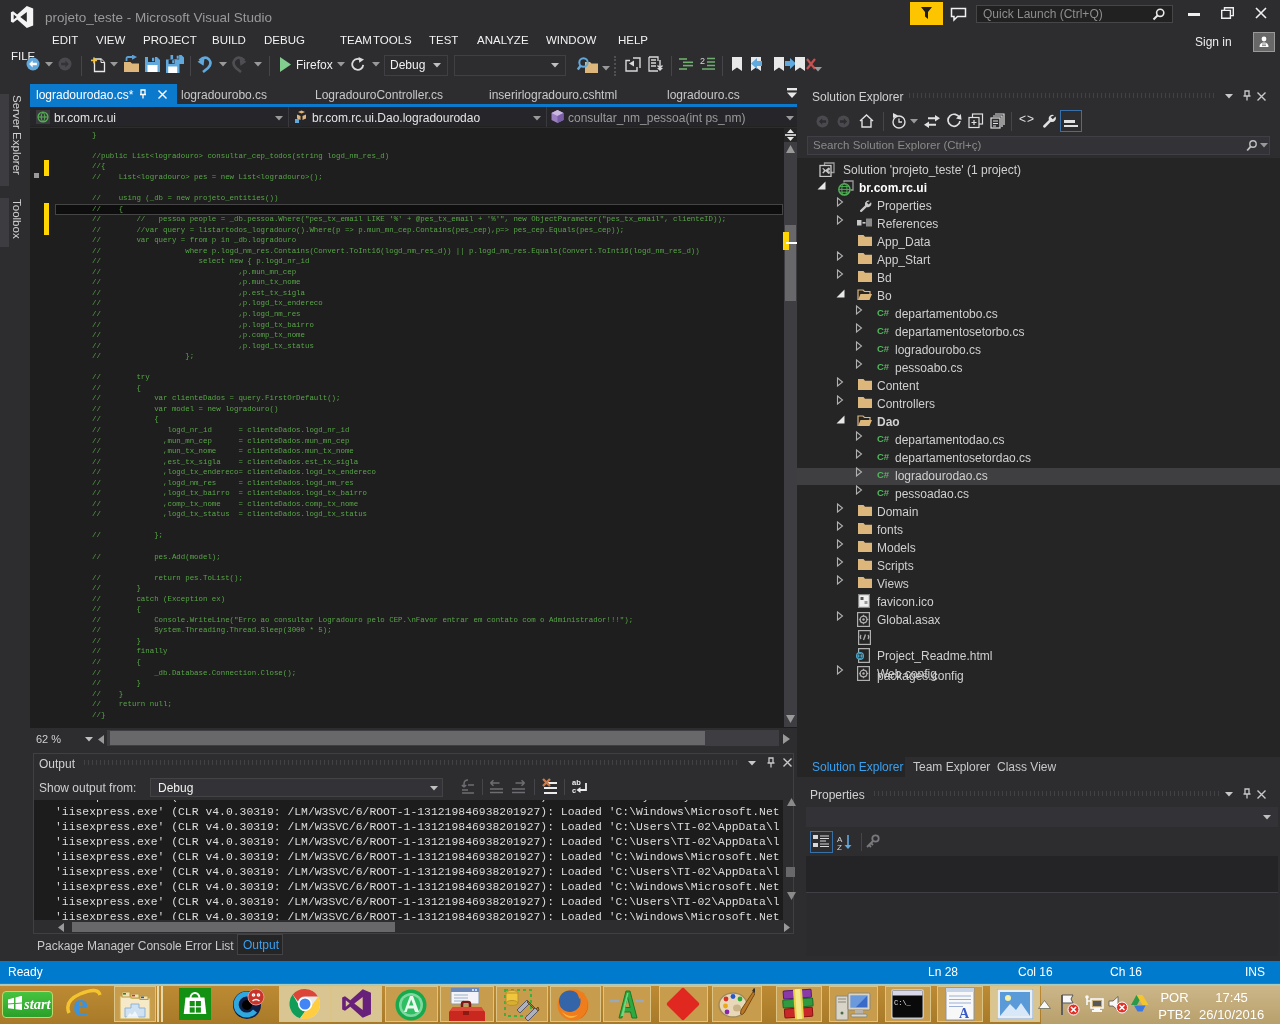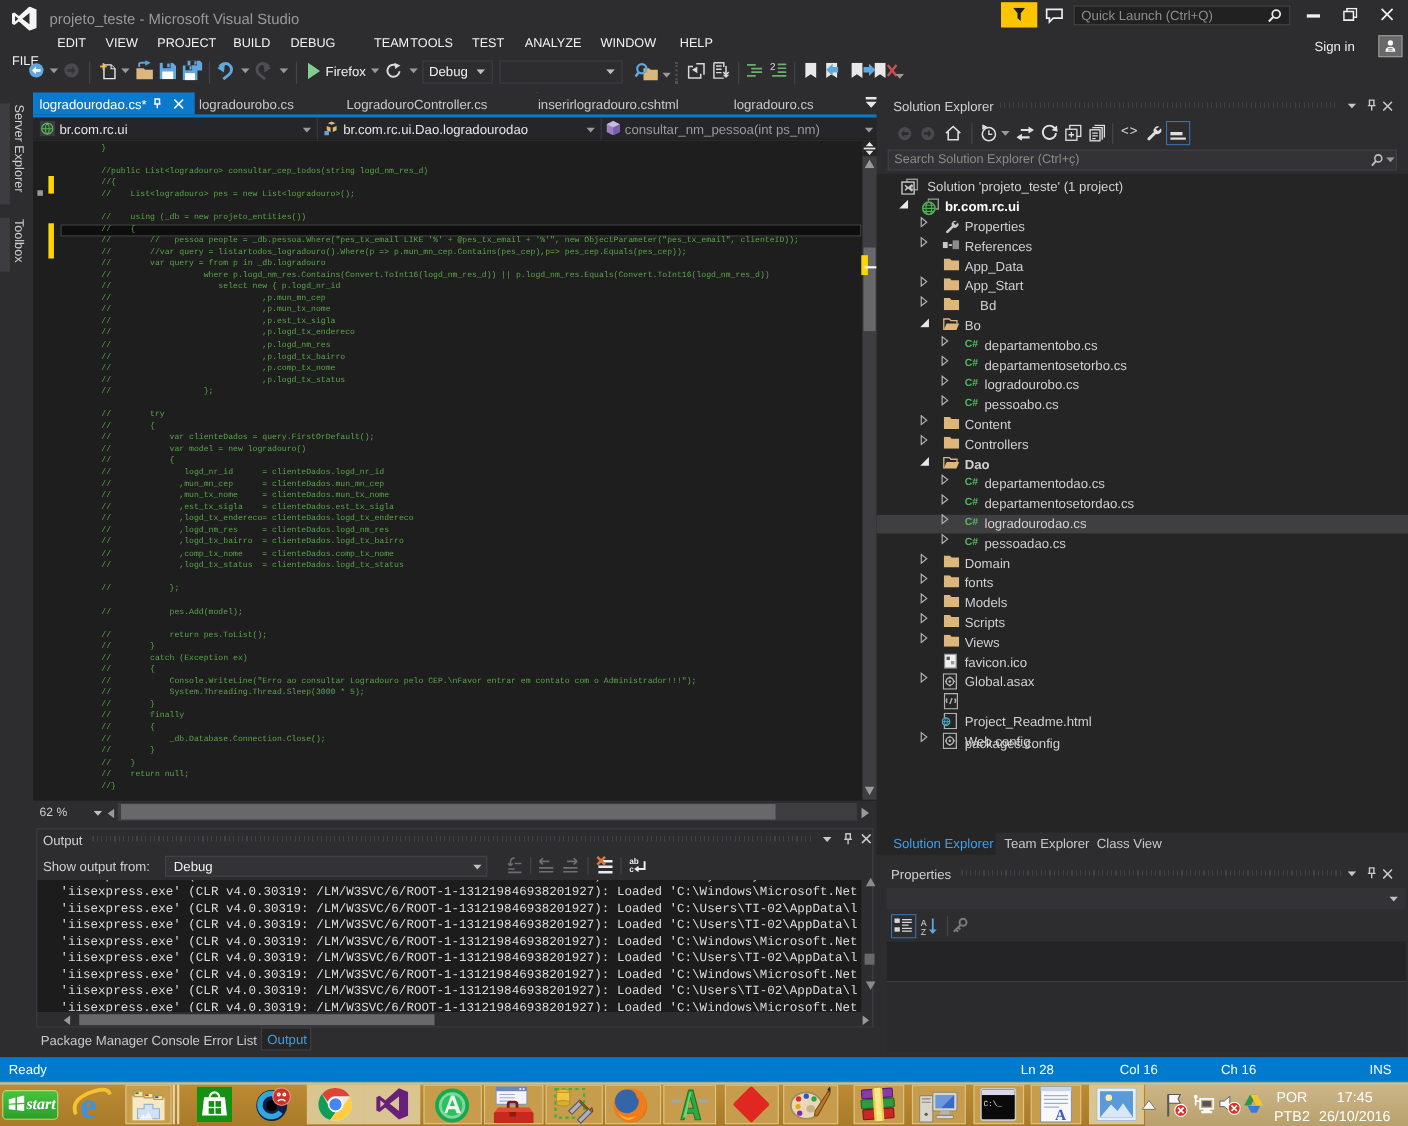--- a/index.html
+++ b/index.html
@@ -536,21 +536,21 @@
 <svg class="abs" style="left:858px;top:253px" width="14" height="11" viewBox="0 0 14 11">
 <path fill="#dcb67a" d="M0 11 V0 H5.5 L7 1.8 H14 V11 Z"></path>
   </svg>
 <div class="tx" style="left:877px;top:253px;font-size:12px;font-weight:normal;color:#d0d0d0;">App_Start</div>
 <svg class="abs" style="left:836px;top:269px" width="8" height="10" viewBox="0 0 8 10">
     <path fill="none" stroke="#b0b0b0" stroke-width="1.1" d="M1.5 1 L6.5 5 L1.5 9 Z"></path>
   </svg>
 <svg class="abs" style="left:858px;top:271px" width="14" height="11" viewBox="0 0 14 11">
 <path fill="#dcb67a" d="M0 11 V0 H5.5 L7 1.8 H14 V11 Z"></path>
   </svg>
-<div class="tx" style="left:877px;top:271px;font-size:12px;font-weight:normal;color:#d0d0d0;margin-left:14px;">Bd</div>
+<div class="tx" style="left:877px;top:271px;font-size:12px;font-weight:normal;color:#d0d0d0;">Bd</div>
 <svg class="abs" style="left:836px;top:289px" width="9" height="9" viewBox="0 0 9 9">
     <path fill="#e8e8e8" d="M8.5 0.5 V8.5 H0.5 Z"></path>
   </svg>
 <svg class="abs" style="left:857px;top:289px" width="15" height="12" viewBox="0 0 15 12">
 <path fill="none" stroke="#dcb67a" stroke-width="1.2" d="M1 11 V1 H6 L7.5 2.5 H13 V5"></path>
 <path fill="#dcb67a" d="M1 11 L3.5 5 H15 L12.5 11 Z"></path>
   </svg>
 <div class="tx" style="left:877px;top:289px;font-size:12px;font-weight:normal;color:#d0d0d0;">Bo</div>
 <svg class="abs" style="left:855px;top:305px" width="8" height="10" viewBox="0 0 8 10">
     <path fill="none" stroke="#b0b0b0" stroke-width="1.1" d="M1.5 1 L6.5 5 L1.5 9 Z"></path>

